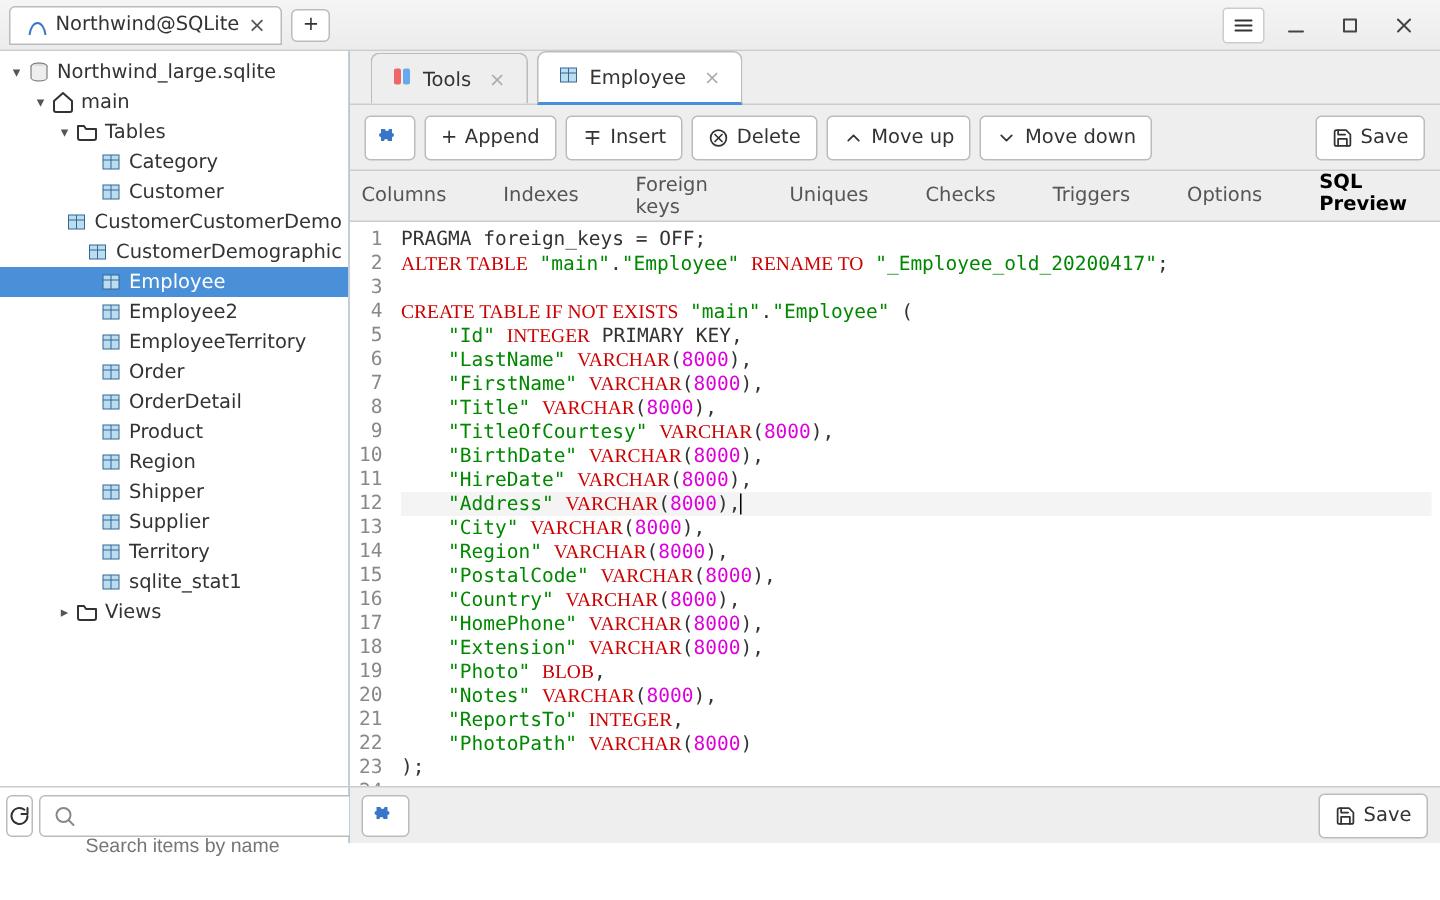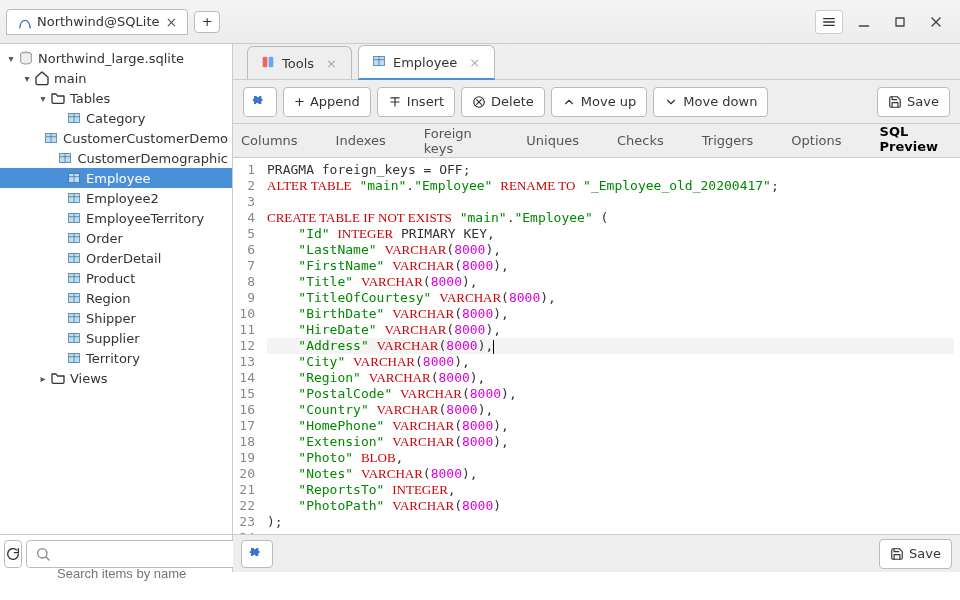--- a/index.html
+++ b/index.html
@@ -1,19 +1,19 @@
 <!DOCTYPE html>
 <html><head>
 <meta charset="utf-8">
 <style>
 * { box-sizing: border-box; margin: 0; padding: 0; }
 body { font-family: "DejaVu Sans", Arial, sans-serif; font-size: 13px; color: #333; background: #fff; width: 960px; height: 600px; overflow: hidden; }
 
 
-.titlebar { height: 44px; background: linear-gradient(#f5f5f5, #ececec); border-bottom: 1px solid #ccc; display: flex; align-items: center; padding: 0 6px; }
+.titlebar { height: 34px; background: linear-gradient(#f5f5f5, #ececec); border-bottom: 1px solid #ccc; display: flex; align-items: center; padding: 0 6px; }
 .tb-tab { display: flex; align-items: center; gap: 6px; padding: 4px 10px; background: #fff; border: 1px solid #bbb; border-radius: 4px 4px 0 0; margin-right: 6px; font-size: 13px; }
 .tb-tab .feather { width: 14px; height: 14px; display: inline-block; }
 .tb-close { cursor: pointer; font-size: 14px; color: #555; }
 .tb-new { width: 26px; height: 22px; border: 1px solid #bbb; border-radius: 4px; background: #fff; display: flex; align-items: center; justify-content: center; cursor: pointer; }
 .tb-spacer { flex: 1; }
 .tb-btn { width: 28px; height: 24px; border: 1px solid #ccc; border-radius: 3px; background: #fff; margin: 0 3px; display: flex; align-items: center; justify-content: center; cursor: pointer; }
 .tb-win { width: 22px; height: 22px; margin: 0 7px; display: flex; align-items: center; justify-content: center; cursor: pointer; color: #444; }
 
 
 .main { display: flex; height: 528px; }
@@ -155,20 +155,32 @@
         <div class="tree-row">
           <span class="spacer" style="width:48px"></span>
           <span class="twisty"></span>
           <span class="ticon">
             <svg viewBox="0 0 24 24">
               <rect x="4" y="5" width="16" height="14" fill="#bde" stroke="#369"></rect>
               <line x1="4" y1="10" x2="20" y2="10" stroke="#369"></line>
               <line x1="12" y1="5" x2="12" y2="19" stroke="#369"></line>
             </svg>
           </span>
+          <span>Customer</span>
+        </div>
+        <div class="tree-row">
+          <span class="spacer" style="width:48px"></span>
+          <span class="twisty"></span>
+          <span class="ticon">
+            <svg viewBox="0 0 24 24">
+              <rect x="4" y="5" width="16" height="14" fill="#bde" stroke="#369"></rect>
+              <line x1="4" y1="10" x2="20" y2="10" stroke="#369"></line>
+              <line x1="12" y1="5" x2="12" y2="19" stroke="#369"></line>
+            </svg>
+          </span>
           <span>CustomerCustomerDemo</span>
         </div>
         <div class="tree-row">
           <span class="spacer" style="width:48px"></span>
           <span class="twisty"></span>
           <span class="ticon">
             <svg viewBox="0 0 24 24">
               <rect x="4" y="5" width="16" height="14" fill="#bde" stroke="#369"></rect>
               <line x1="4" y1="10" x2="20" y2="10" stroke="#369"></line>
               <line x1="12" y1="5" x2="12" y2="19" stroke="#369"></line>
@@ -288,20 +300,32 @@
           <span class="spacer" style="width:48px"></span>
           <span class="twisty"></span>
           <span class="ticon">
             <svg viewBox="0 0 24 24">
               <rect x="4" y="5" width="16" height="14" fill="#bde" stroke="#369"></rect>
               <line x1="4" y1="10" x2="20" y2="10" stroke="#369"></line>
               <line x1="12" y1="5" x2="12" y2="19" stroke="#369"></line>
             </svg>
           </span>
           <span>Territory</span>
+        </div>
+        <div class="tree-row">
+          <span class="spacer" style="width:48px"></span>
+          <span class="twisty"></span>
+          <span class="ticon">
+            <svg viewBox="0 0 24 24">
+              <rect x="4" y="5" width="16" height="14" fill="#bde" stroke="#369"></rect>
+              <line x1="4" y1="10" x2="20" y2="10" stroke="#369"></line>
+              <line x1="12" y1="5" x2="12" y2="19" stroke="#369"></line>
+            </svg>
+          </span>
+          <span>sqlite_stat1</span>
         </div>
         <div class="tree-row">
           <span class="spacer" style="width:32px"></span>
           <span class="twisty">▸</span>
           <span class="ticon">
             <svg viewBox="0 0 24 24" class="feather-svg">
               <path d="M3 6h6l2 3h10v9a2 2 0 0 1-2 2H5a2 2 0 0 1-2-2z"></path>
             </svg>
           </span>
           <span>Views</span>

